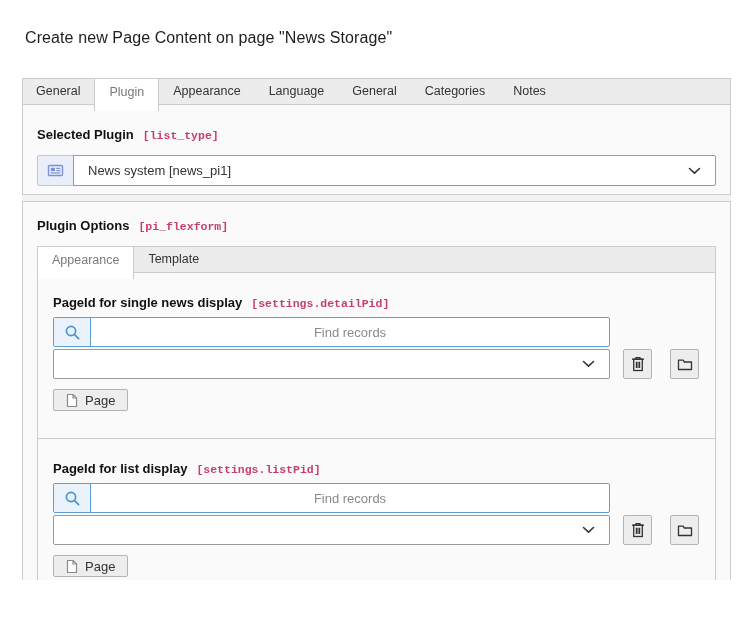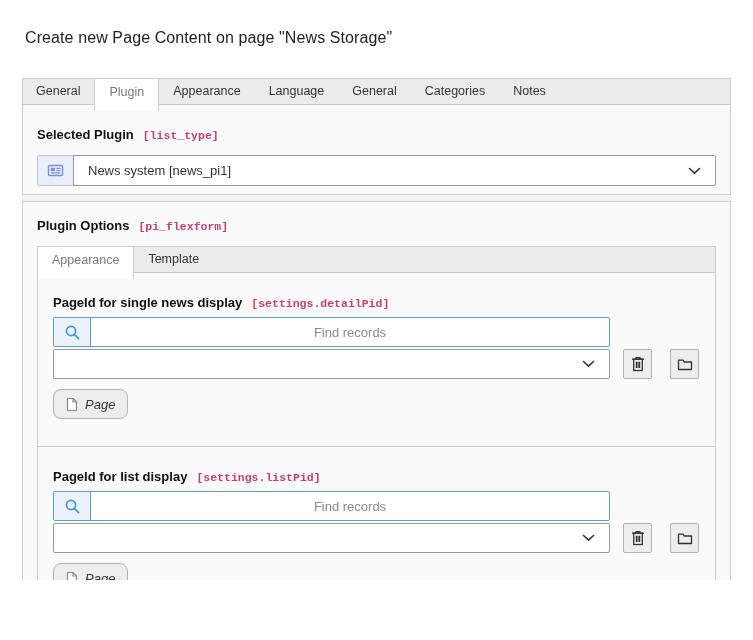--- a/index.html
+++ b/index.html
@@ -151,29 +151,28 @@
     background: #ededed;
     border: 1px solid #b3b3b3;
     border-radius: 2px;
     display: flex; align-items: center; justify-content: center;
     cursor: pointer;
   }
   .icon-btn.trash { margin-left: 13px; }
   .icon-btn.folder { margin-left: 18px; }
   .page-btn {
     margin-top: 10px;
-    height: 30px;
+    height: 22px;
     padding: 0 12px;
     background: #ededed;
     border: 1px solid #b3b3b3;
-    border-radius: 8px;
+    border-radius: 2px;
     display: inline-flex; align-items: center; gap: 7px;
     font-size: 13px; color: #333;
     cursor: pointer;
-    font-style: italic;
   }
   svg { display: block; }
 </style>
 </head>
 <body>
 
 <h1 class="page-title">Create new Page Content on page "News Storage"</h1>
 
 <div class="container">
 

